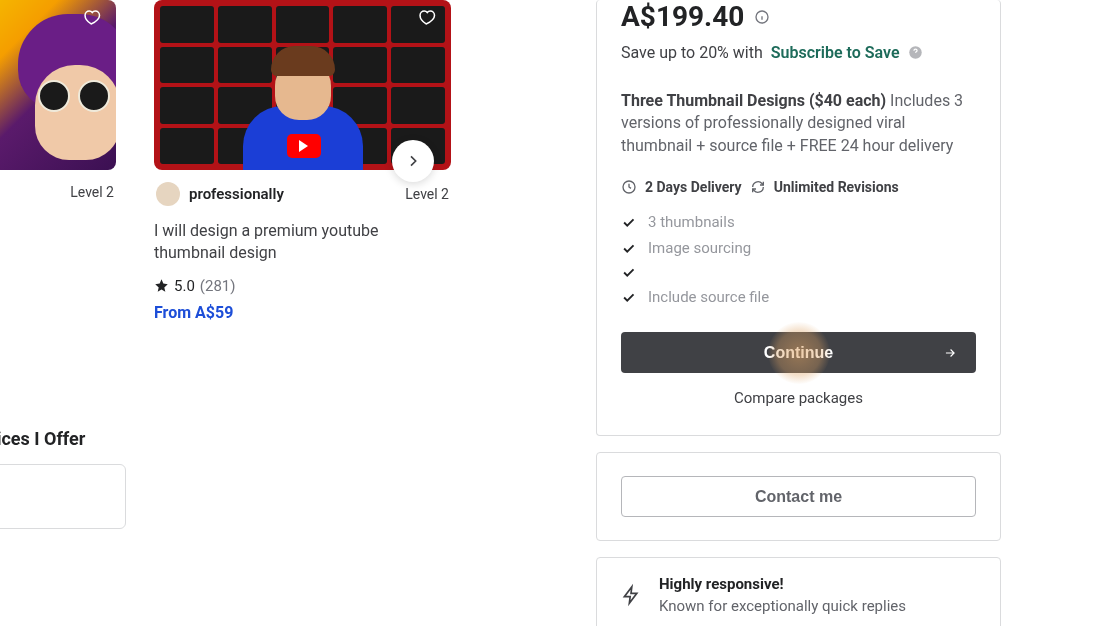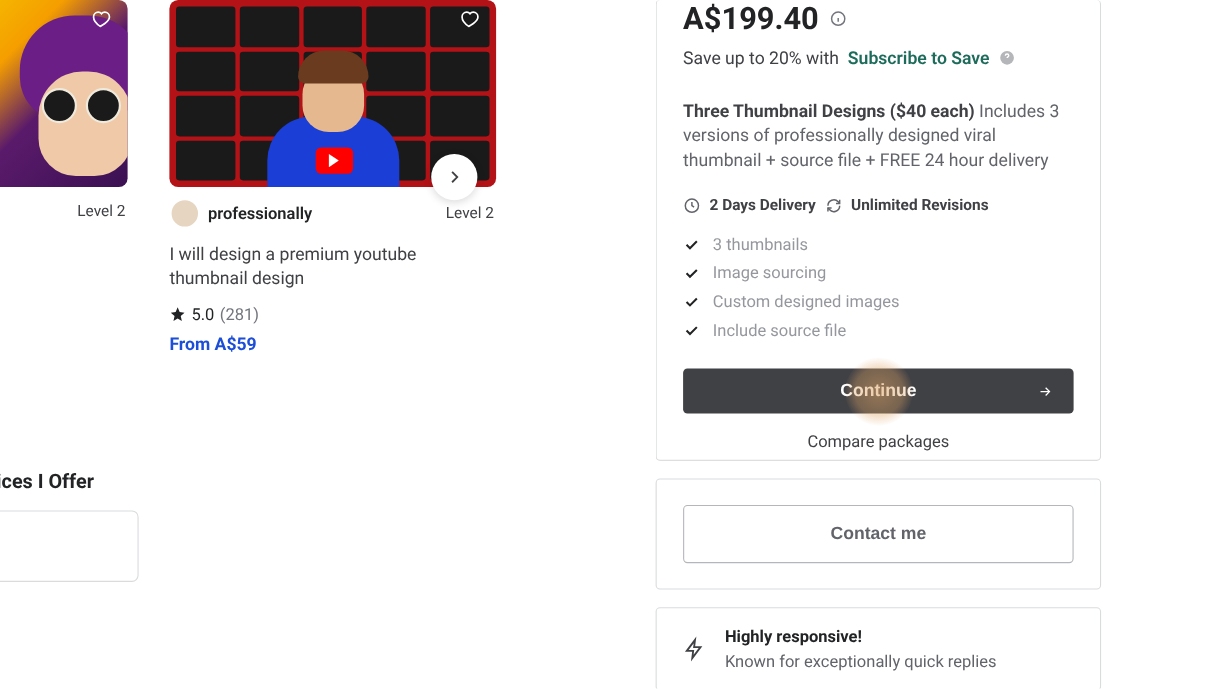--- a/index.html
+++ b/index.html
@@ -31,21 +31,21 @@
     .rating-count { color: #74767e; }
     .price { font-weight: 700; font-size: 16px; color: #1d4ed8; padding-top: 8px; }
     .card1 .level-only { text-align: right; padding: 14px 2px 0; font-size: 14px; }
     .card1 .t1 { padding-top: 14px; }
     
     .section-heading { position: absolute; left: -40px; top: 428px; font-size: 18px; font-weight: 700; color: #222325; }
     .empty-box { position: absolute; left: -40px; top: 464px; width: 166px; height: 65px; border: 1px solid #dadbdd; border-radius: 6px; }
     
     
     .right-col { position: absolute; right: 119px; top: 0; width: 405px; }
-    .panel { border: 1px solid #dadbdd; border-radius: 4px; padding: 0 24px 8px; }
+    .panel { border: 1px solid #dadbdd; border-radius: 4px; padding: 0 24px 28px; }
     .panel.p2 { margin-top: 16px; padding: 23px 24px; }
     .panel.p3 { margin-top: 16px; padding: 17px 24px; display:flex; gap:18px; align-items:center; }
     .panel.noborder-top { border-top: none; }
     
     .price-big { font-size: 28px; font-weight: 700; color: #222325; display:flex; align-items:center; gap:10px; }
     .save-line { font-size: 16px; color: #404145; padding-top: 10px; display:flex; align-items:center; gap:8px; }
     .save-link { color: #1d6b5a; font-weight: 600; }
     
     .desc-block { padding-top: 28px; font-size: 16px; line-height: 1.4; color: #62646a; }
     .desc-bold { font-weight: 700; color: #404145; }
@@ -55,21 +55,21 @@
     
     .feats { padding-top: 14px; text-align: right; }
     .feat { display:flex; gap:12px; align-items:center; font-size:15px; color:#95979d; padding: 4px 0; }
     .feat .chk { color:#222325; }
     
     .continue-btn { position: relative; margin-top: 22px; width: 100%; height: 41px; background: #404145; color: #fff; font-weight:600; font-size:16px; border:none; border-radius:4px; display:flex; align-items:center; justify-content:center; cursor:pointer; }
     .continue-btn .arr { position:absolute; right:18px; top:50%; transform:translateY(-50%); }
     .continue-highlight { position:absolute; left:50%; top:50%; transform:translate(-50%,-50%); width:62px; height:62px; border-radius:50%; background: radial-gradient(circle, rgba(222,163,100,0.55) 0%, rgba(222,163,100,0.35) 50%, rgba(222,163,100,0) 72%); pointer-events:none; }
     .compare { text-align:center; padding-top: 16px; font-size:15px; color:#404145; }
     
-    .contact-btn { width:100%; height:53px; background:#fff; border:1px solid #b5b6ba; border-radius:4px; font-weight:600; font-size:16px; color:#62646a; cursor:pointer; }
+    .contact-btn { width:100%; height:41px; background:#fff; border:1px solid #b5b6ba; border-radius:4px; font-weight:600; font-size:16px; color:#62646a; cursor:pointer; }
     
     .hr-title { font-weight:700; font-size:15px; color:#222325; }
     .hr-sub { font-size:15px; color:#62646a; padding-top:4px; }
     
     
     .t2-grid { position:absolute; inset:6px; display:grid; grid-template-columns: repeat(5,1fr); grid-template-rows: repeat(4,1fr); gap:4px; }
     .t2-cell { background:#1a1a1a; border-radius:3px; }
     .t2-person { position:absolute; left:50%; bottom:-6px; transform:translateX(-50%); width:160px; height:150px; }
     .t2-shirt { position:absolute; bottom:0; left:20px; width:120px; height:70px; background:#1b3ed6; border-radius:40px 40px 6px 6px; }
     .t2-head { position:absolute; bottom:56px; left:52px; width:56px; height:62px; background:#e6b88f; border-radius:28px 28px 24px 24px; }
@@ -224,21 +224,20 @@
       <div class="feat">
         <svg class="chk" width="15" height="15" viewBox="0 0 24 24" fill="none" stroke="#222325" stroke-width="3">
             <path d="M5 12l5 5L20 7"></path>
           </svg>
         <span>Image sourcing</span>
       </div>
       <div class="feat">
         <svg class="chk" width="15" height="15" viewBox="0 0 24 24" fill="none" stroke="#222325" stroke-width="3">
             <path d="M5 12l5 5L20 7"></path>
           </svg>
-        <span>Custom designed images</span>
       </div>
       <div class="feat">
         <svg class="chk" width="15" height="15" viewBox="0 0 24 24" fill="none" stroke="#222325" stroke-width="3">
             <path d="M5 12l5 5L20 7"></path>
           </svg>
         <span>Include source file</span>
       </div>
     </div>
 
     <button class="continue-btn">

